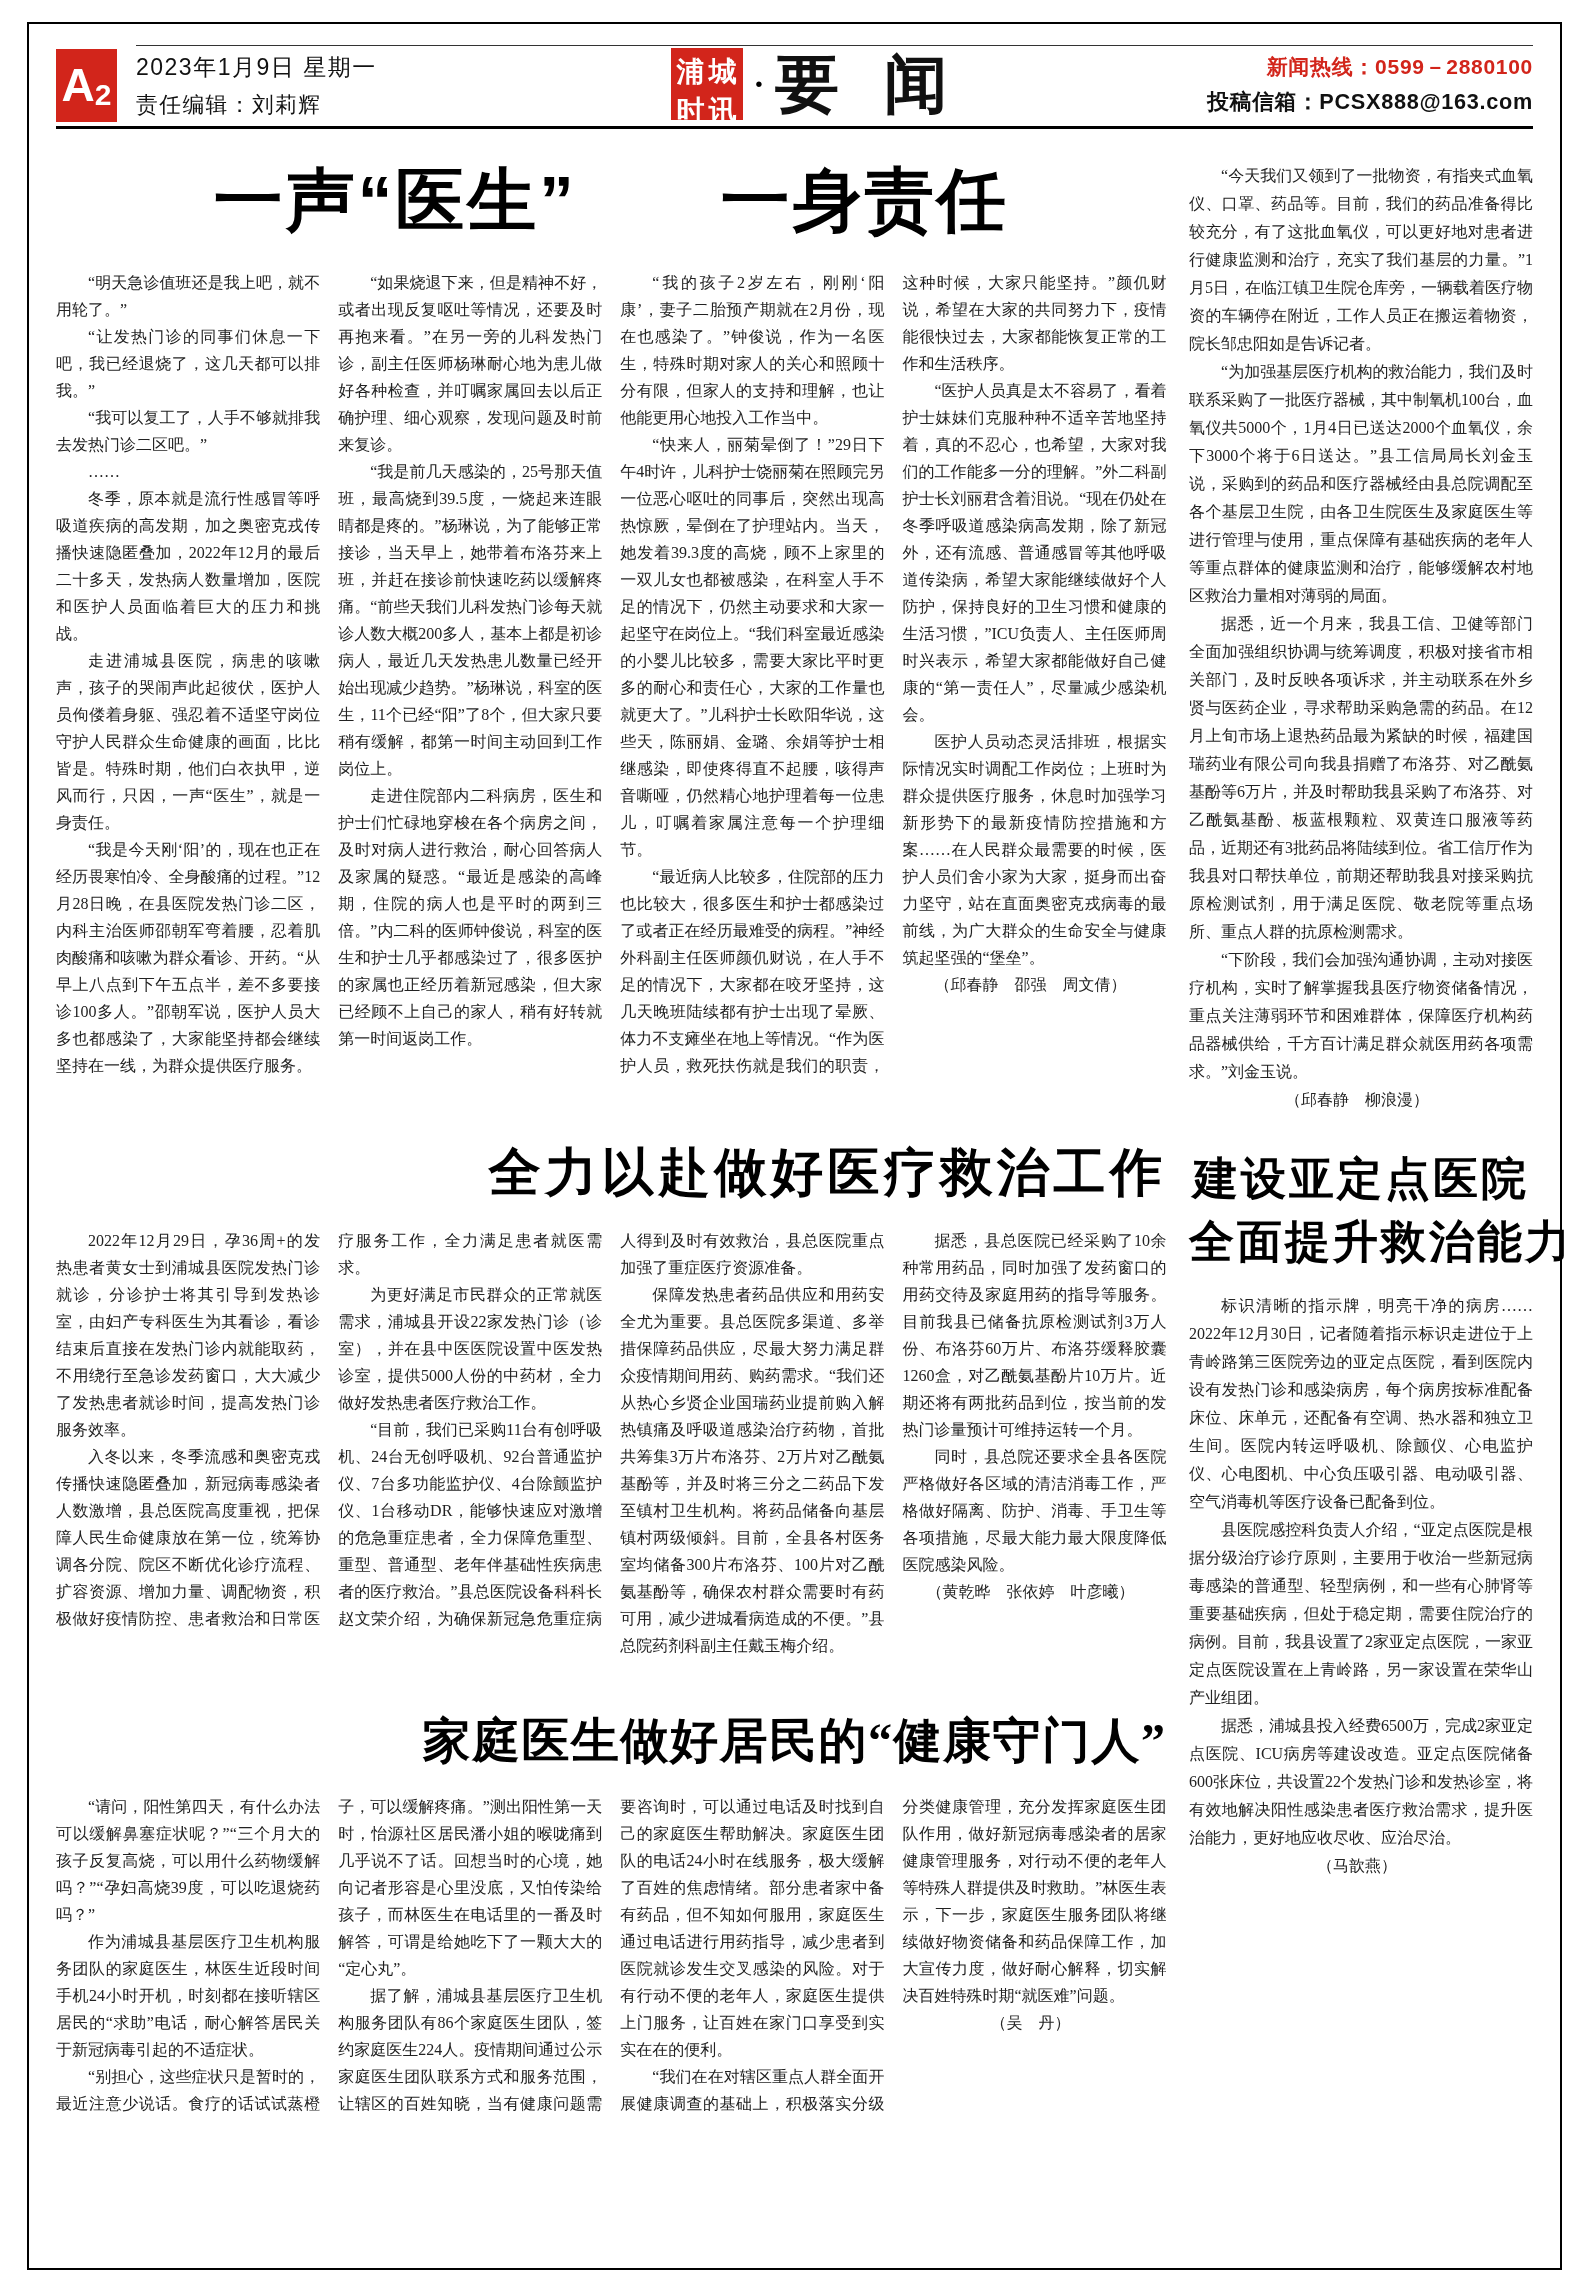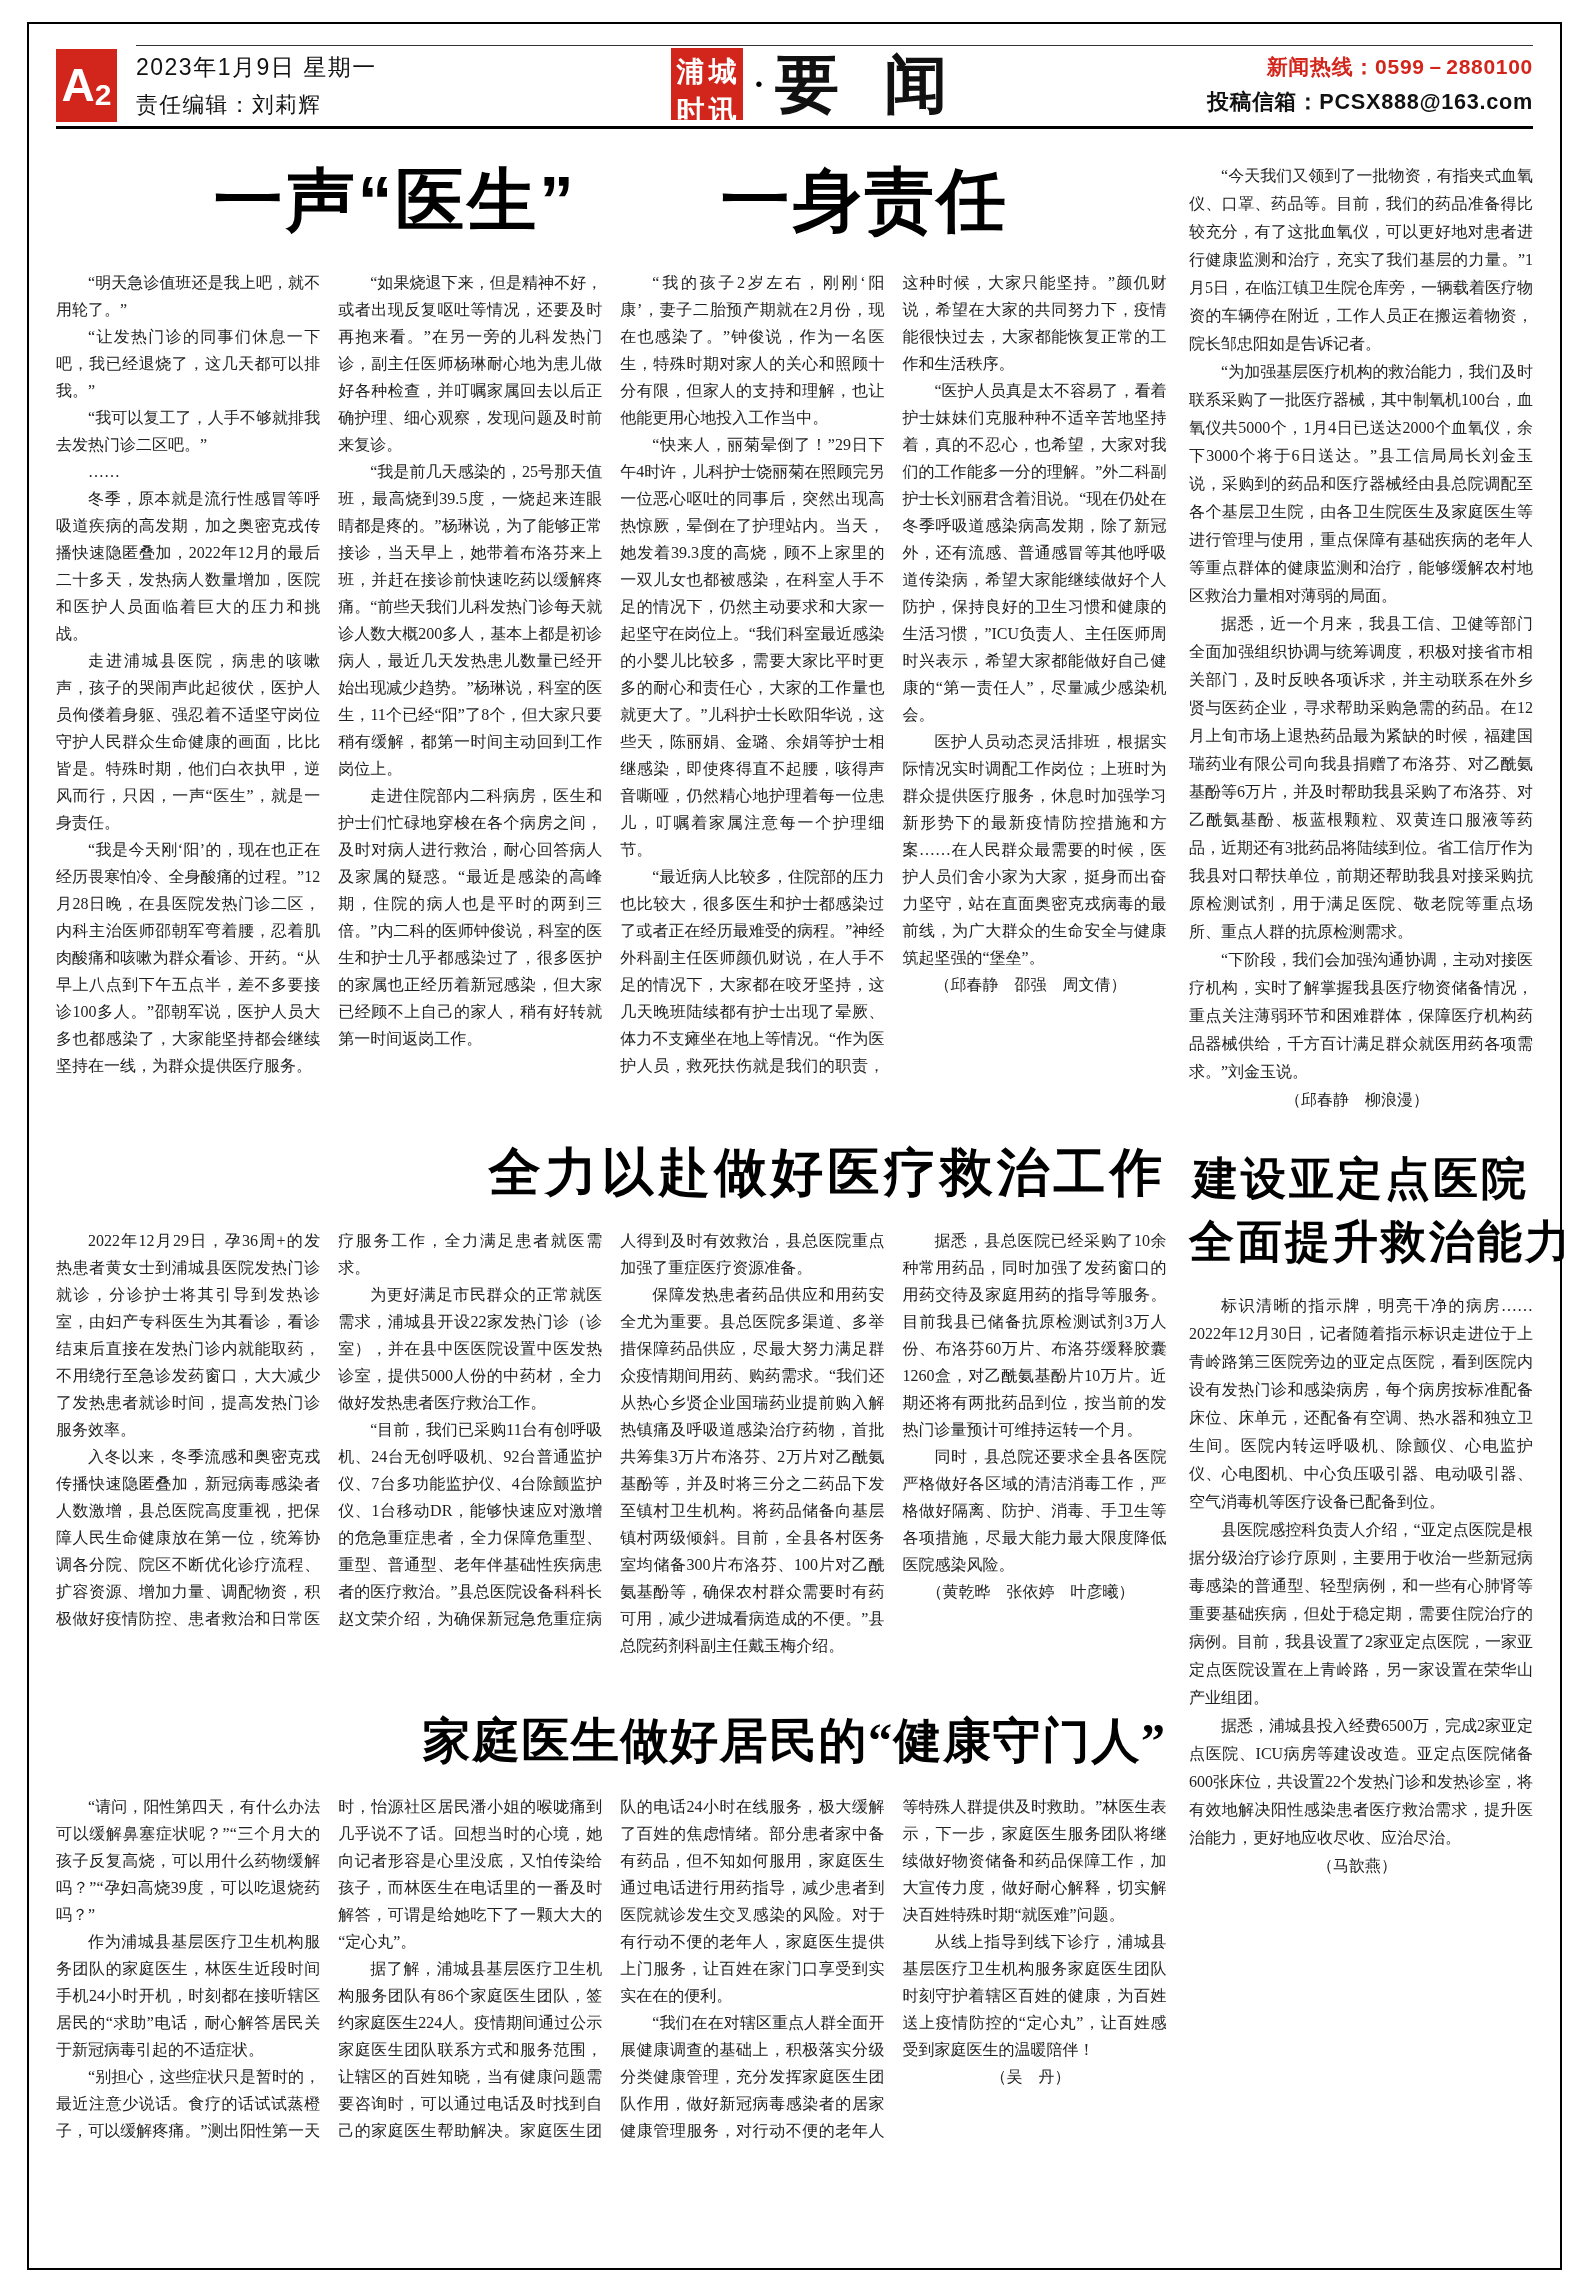--- a/index.html
+++ b/index.html
@@ -168,21 +168,20 @@
       </div>
 
       <div>
         <h2 class="sec-title smaller">家庭医生做好居民的“健康守门人”</h2>
         <div class="article-body bot-body">
             <p>“请问，阳性第四天，有什么办法可以缓解鼻塞症状呢？”“三个月大的孩子反复高烧，可以用什么药物缓解吗？”“孕妇高烧39度，可以吃退烧药吗？”</p>
             <p>作为浦城县基层医疗卫生机构服务团队的家庭医生，林医生近段时间手机24小时开机，时刻都在接听辖区居民的“求助”电话，耐心解答居民关于新冠病毒引起的不适症状。</p>
             <p>“别担心，这些症状只是暂时的，最近注意少说话。食疗的话试试蒸橙子，可以缓解疼痛。”测出阳性第一天时，怡源社区居民潘小姐的喉咙痛到几乎说不了话。回想当时的心境，她向记者形容是心里没底，又怕传染给孩子，而林医生在电话里的一番及时解答，可谓是给她吃下了一颗大大的“定心丸”。</p>
             <p>据了解，浦城县基层医疗卫生机构服务团队有86个家庭医生团队，签约家庭医生224人。疫情期间通过公示家庭医生团队联系方式和服务范围，让辖区的百姓知晓，当有健康问题需要咨询时，可以通过电话及时找到自己的家庭医生帮助解决。家庭医生团队的电话24小时在线服务，极大缓解了百姓的焦虑情绪。部分患者家中备有药品，但不知如何服用，家庭医生通过电话进行用药指导，减少患者到医院就诊发生交叉感染的风险。对于有行动不便的老年人，家庭医生提供上门服务，让百姓在家门口享受到实实在在的便利。</p>
             <p>“我们在在对辖区重点人群全面开展健康调查的基础上，积极落实分级分类健康管理，充分发挥家庭医生团队作用，做好新冠病毒感染者的居家健康管理服务，对行动不便的老年人等特殊人群提供及时救助。”林医生表示，下一步，家庭医生服务团队将继续做好物资储备和药品保障工作，加大宣传力度，做好耐心解释，切实解决百姓特殊时期“就医难”问题。</p>
-            <p>从线上指导到线下诊疗，浦城县基层医疗卫生机构服务家庭医生团队时刻守护着辖区百姓的健康，为百姓送上疫情防控的“定心丸”，让百姓感受到家庭医生的温暖陪伴！</p>
             <p class="byline">（吴　丹）</p>
           </div>
       </div>
 
     </div>
 
     <div class="col-right">
 
       <div class="right-article">
         <div class="article-body right-body">

